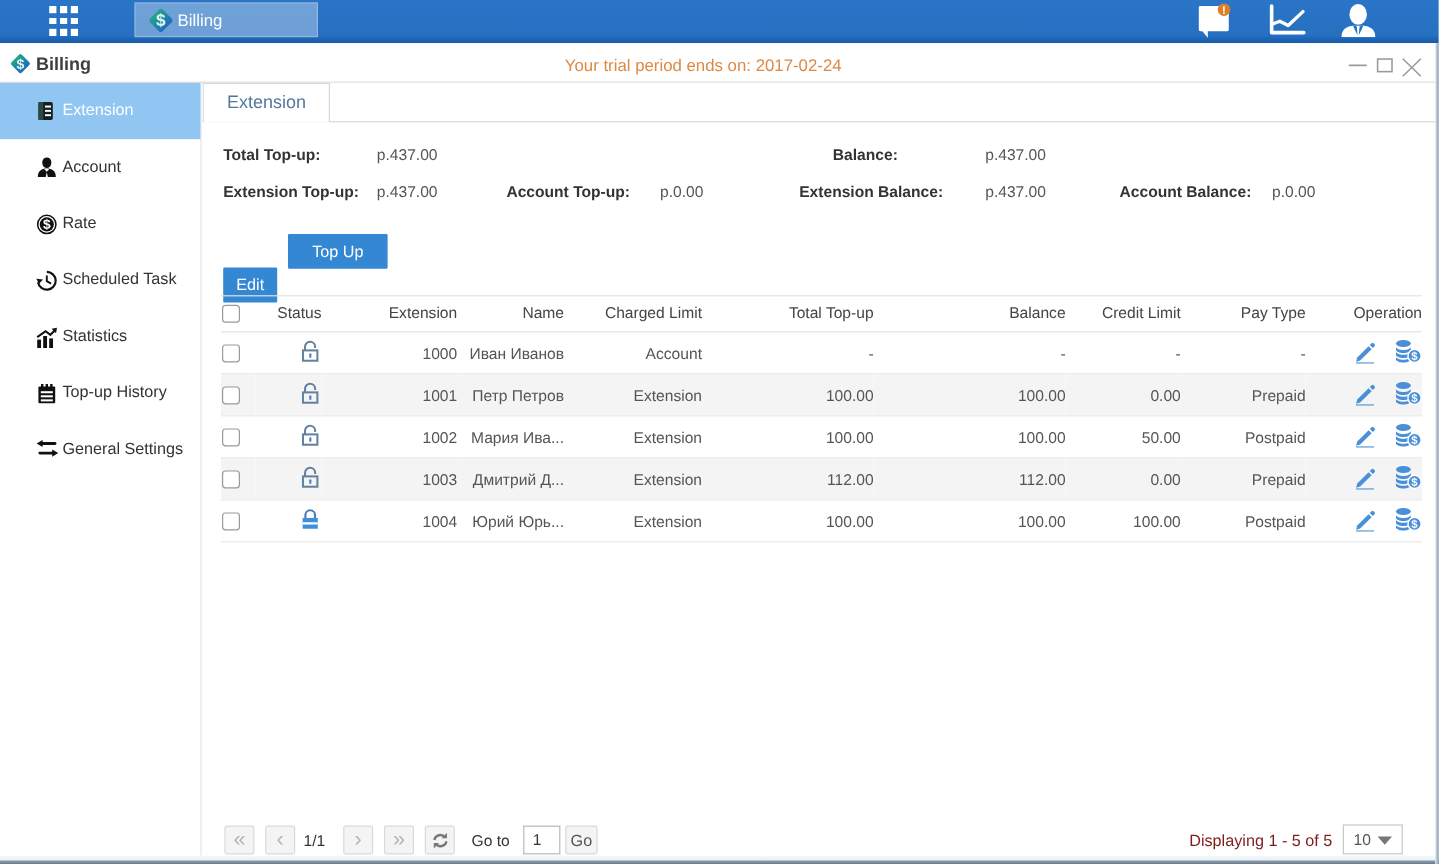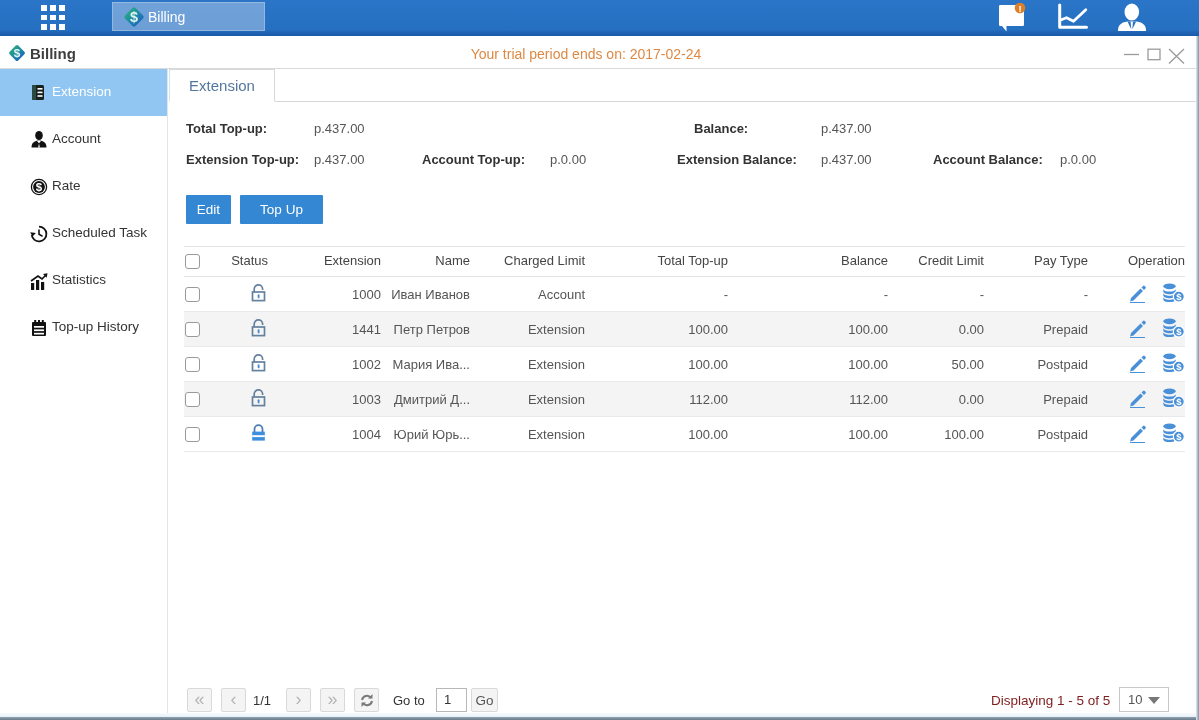--- a/index.html
+++ b/index.html
@@ -199,42 +199,51 @@
       <rect x="2" y="3" width="14" height="14" rx="1" fill="#111"></rect>
       <rect x="4.2" y="1" width="2" height="4" fill="#111"></rect>
       <rect x="8" y="1" width="2" height="4" fill="#111"></rect>
       <rect x="11.8" y="1" width="2" height="4" fill="#111"></rect>
       <rect x="4" y="7" width="10" height="1.7" fill="#fff"></rect>
       <rect x="4" y="10.4" width="10" height="1.7" fill="#fff"></rect>
       <rect x="4" y="13.8" width="10" height="1.7" fill="#fff"></rect>
     </svg>
     <span class="lbl">Top-up History</span>
   </div>
+  <div class="sitem">
+    <svg width="19" height="16" viewBox="0 0 19 16">
+      <rect x="4" y="2.4" width="13" height="2.4" rx="1.2" fill="#111"></rect>
+      <path d="M0.5 3.6 l5 -3 v6 z" fill="#111"></path>
+      <rect x="2" y="10.4" width="13" height="2.4" rx="1.2" fill="#111"></rect>
+      <path d="M18.5 11.6 l-5 -3 v6 z" fill="#111"></path>
+    </svg>
+    <span class="lbl">General Settings</span>
+  </div>
 </div>
 
 <div id="content">
   <div id="tabrow">
       <div id="tab1">Extension</div>
     </div>
 
   <div class="lab" style="left:17px; top:52px;">Total Top-up:</div>
   <div class="val" style="left:145px; top:52px;">p.437.00</div>
   <div class="lab" style="left:525px; top:52px;">Balance:</div>
   <div class="val" style="left:652px; top:52px;">p.437.00</div>
 
   <div class="lab" style="left:17px; top:83px;">Extension Top-up:</div>
   <div class="val" style="left:145px; top:83px;">p.437.00</div>
   <div class="lab" style="left:253px; top:83px;">Account Top-up:</div>
   <div class="val" style="left:381px; top:83px;">p.0.00</div>
-  <div class="lab" style="left:508px; top:83px;">Extension Balance:</div>
+  <div class="lab" style="left:497px; top:83px;">Extension Balance:</div>
   <div class="val" style="left:652px; top:83px;">p.437.00</div>
   <div class="lab" style="left:764px; top:83px;">Account Balance:</div>
   <div class="val" style="left:891px; top:83px;">p.0.00</div>
 
-  <div class="btn" style="left:17px; width:45px;">Edit</div>
+  <div class="btn" style="left:17px; width:45px;margin-top:28px;">Edit</div>
   <div class="btn" style="left:71px; width:83px;">Top Up</div>
 
   <table id="tbl">
     <colgroup>
       <col style="width:29px">
         <col style="width:55px">
         <col style="width:113px">
         <col style="width:89px">
       <col style="width:115px">
         <col style="width:143px">
@@ -286,21 +295,21 @@
             </svg>
       </td>
     </tr>
     <tr class="alt">
       <td><span class="cb"></span></td>
       <td><svg width="19" height="20" viewBox="0 0 19 20">
               <path d="M5.2 9 v-3 a4.2 4.2 0 0 1 8.4 0 v1" fill="none" stroke="#64819e" stroke-width="1.7"></path>
               <rect x="3.5" y="9" width="12" height="8.6" fill="none" stroke="#64819e" stroke-width="1.7"></rect>
               <rect x="8.7" y="11.3" width="1.8" height="4" rx="0.9" fill="#4d87c8"></rect>
             </svg></td>
-      <td>1441</td>
+      <td>1001</td>
           <td>Петр Петров</td>
           <td>Extension</td>
           <td>100.00</td>
           <td>100.00</td>
           <td>0.00</td>
           <td>Prepaid</td>
       <td>
         <svg width="20" height="21" viewBox="0 0 20 21" style="margin-right:10px">
               <path d="M3 16 l9.5 -9.5 l2.5 2.5 l-9.5 9.5 l-3.4 0.9 z" fill="#4a90d9"></path>
               <path d="M13.5 5.5 l1.5 -1.5 a1.2 1.2 0 0 1 1.7 0 l0.8 0.8 a1.2 1.2 0 0 1 0 1.7 l-1.5 1.5 z" fill="#4a90d9"></path>

